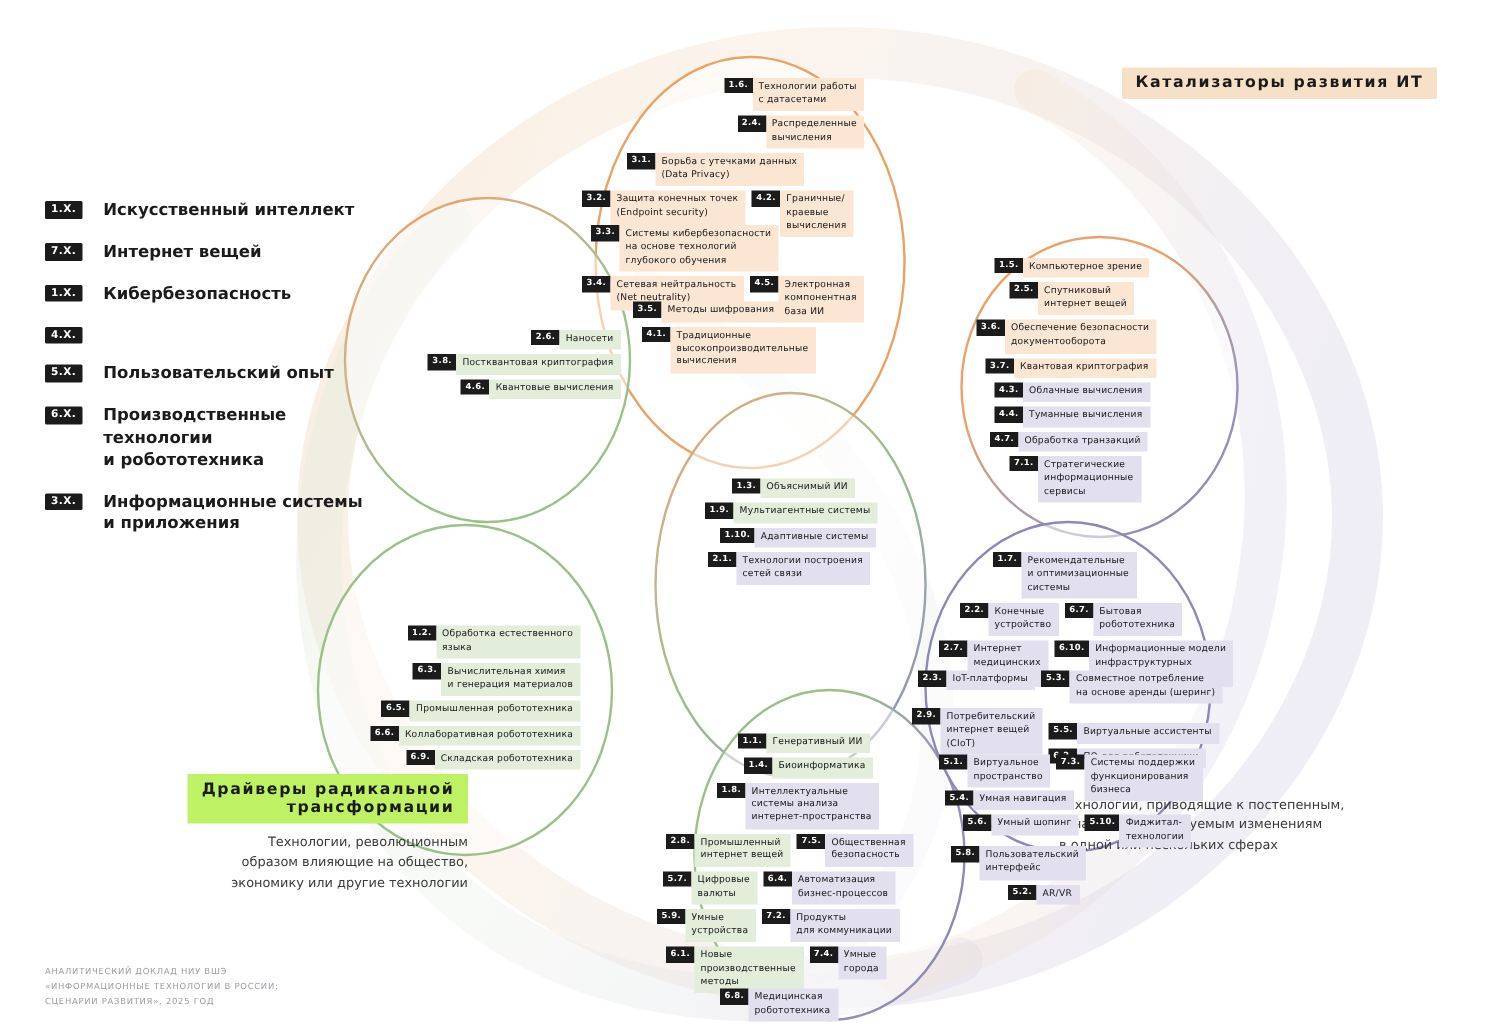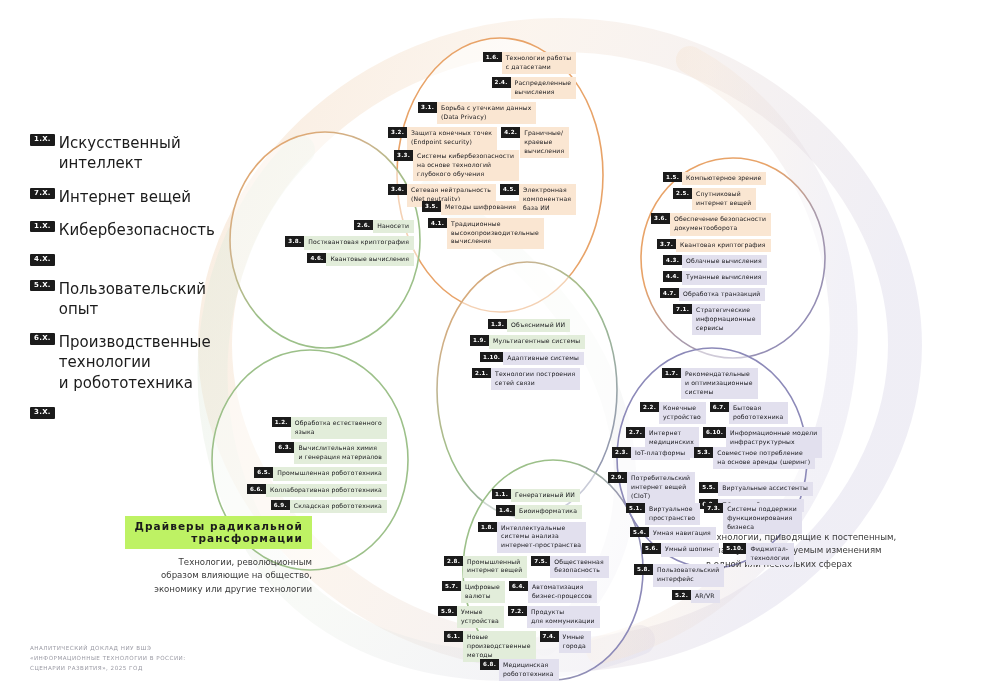--- a/index.html
+++ b/index.html
@@ -18,25 +18,25 @@
     font-size:25px;line-height:1.3;font-weight:700;
     padding:4px 10px 5px 8px;letter-spacing:-0.2px;
     white-space:pre-line;
   }
 
   
   .legend{position:absolute;left:30px;top:133px;width:215px;}
   .legend-row{display:flex;align-items:flex-start;margin-bottom:13px;}
   .legend-code{
     background:#1b1b1b;color:#fff;font-size:7px;font-weight:700;
-    padding:2px 4px 2px 4px;border-radius:1px;margin-right:4px;
+    padding:2px 4px 2px 4px;border-radius:1px;margin-right:14px;
     letter-spacing:.3px;flex:0 0 auto;min-width:15px;text-align:center;
     line-height:1.1;margin-top:1px;
   }
-  .legend-label{font-size:15px;color:#1b1b1b;line-height:1.35;white-space:pre-line;}
+  .legend-label{font-size:11px;color:#1b1b1b;line-height:1.35;white-space:pre-line;font-weight:bold;}
 
   
   .caption{position:absolute;}
   .caption .cap-head{
     display:inline-block;font-size:10.5px;font-weight:700;color:#1b1b1b;
     padding:4px 9px 5px 9px;letter-spacing:1.1px;white-space:pre-line;
   }
   .caption .cap-body{
     font-size:8.6px;color:#3a3a3a;line-height:1.55;margin-top:7px;white-space:pre-line;
   }
@@ -182,24 +182,27 @@
       <span class="legend-code">5.X.</span>
       <span class="legend-label">Пользовательский опыт</span>
     </div>
     <div class="legend-row">
       <span class="legend-code">6.X.</span>
       <span class="legend-label">Производственные технологии
 и робототехника</span>
     </div>
     <div class="legend-row">
       <span class="legend-code">3.X.</span>
+      <span class="legend-label">Информационные системы
+и приложения</span>
     </div>
   </div>
 
   <div class="caption" id="cap-catalysts">
+    <div class="cap-head">Катализаторы развития ИТ</div>
   </div>
   <div class="caption" id="cap-drivers">
     <div class="cap-head">Драйверы радикальной
 трансформации</div>
     <div class="cap-body">Технологии, революционным
 образом влияющие на общество,
 экономику или другие технологии</div>
   </div>
   <div class="caption" id="cap-increment">
     <div class="cap-body">Технологии, приводящие к постепенным,

